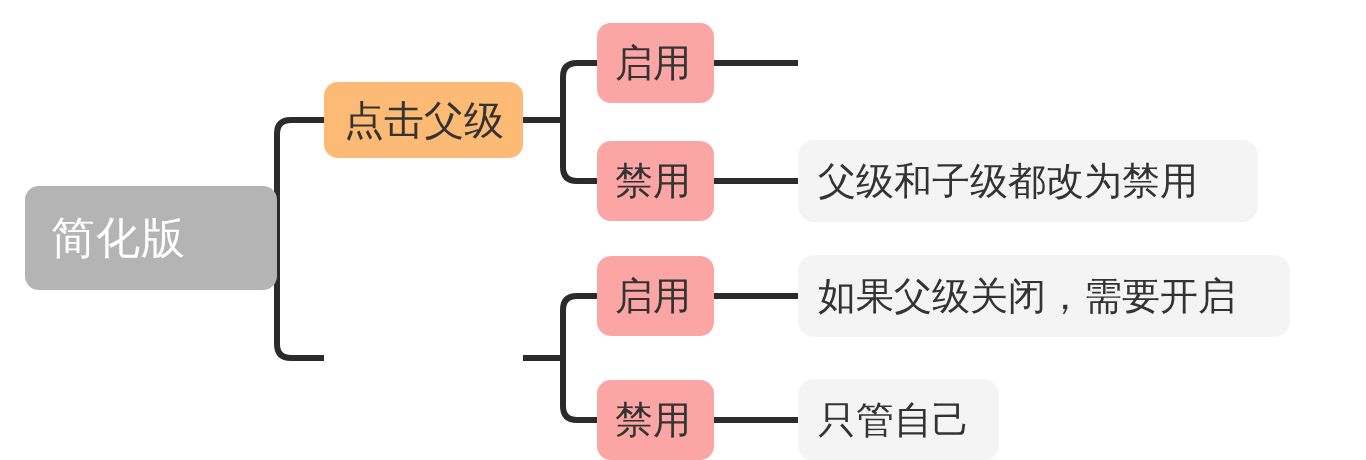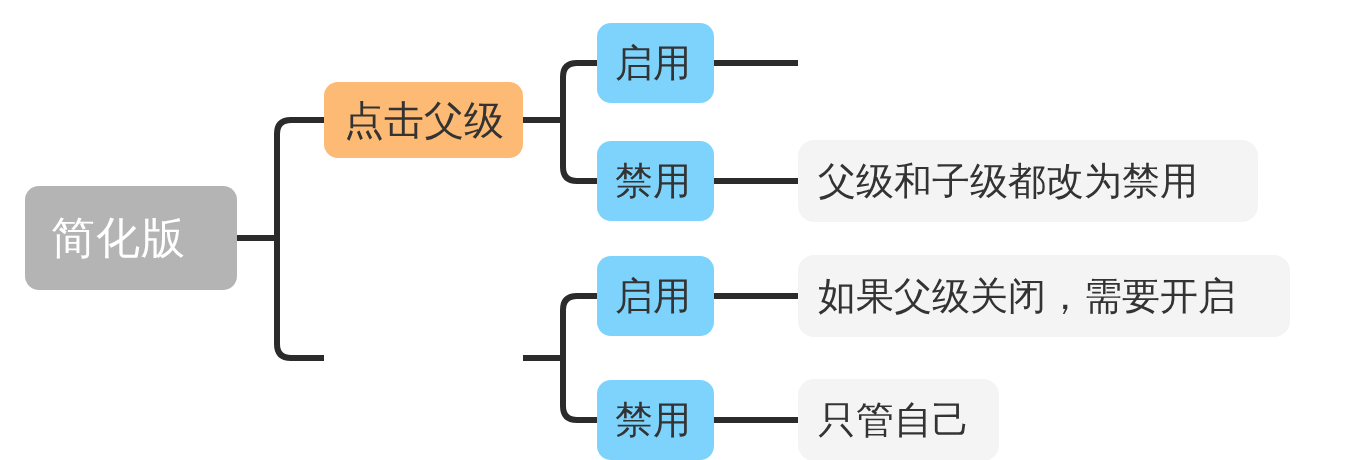--- a/index.html
+++ b/index.html
@@ -41,21 +41,21 @@
     letter-spacing: 1px;
   }
   .node-branch {
     background: #fdba74;
     color: #333333;
     border-radius: 14px;
     font-size: 40px;
     padding: 0 20px;
   }
   .node-state {
-    background: #7dd3fc;
+    background: #fca5a5;
     color: #333333;
     border-radius: 14px;
     font-size: 38px;
     padding: 0 18px;
   }
   .node-leaf {
     background: #f4f4f4;
     color: #333333;
     border-radius: 16px;
     font-size: 38px;
@@ -83,21 +83,21 @@
       <path d="M 563 358 L 563 310 Q 563 296 577 296 L 597 296"></path>
       <path d="M 563 358 L 563 406 Q 563 420 577 420 L 597 420"></path>
 
       <path d="M 714 63 L 798 63"></path>
       <path d="M 714 181 L 798 181"></path>
       <path d="M 714 296 L 798 296"></path>
       <path d="M 714 420 L 798 420"></path>
     </g>
   </svg>
 
-  <div class="node node-root" style="left:25px; top:186px; width:212px; height:104px;">
+  <div class="node node-root" style="left:25px; top:186px; width:252px; height:104px;">
     <span>简化版</span>
   </div>
 
   <div class="node node-branch" style="left:324px; top:82px; width:199px; height:76px;">
     <span>点击父级</span>
   </div>
 
 
   <div class="node node-state" style="left:597px; top:23px; width:117px; height:80px;">
     <span>启用</span>

